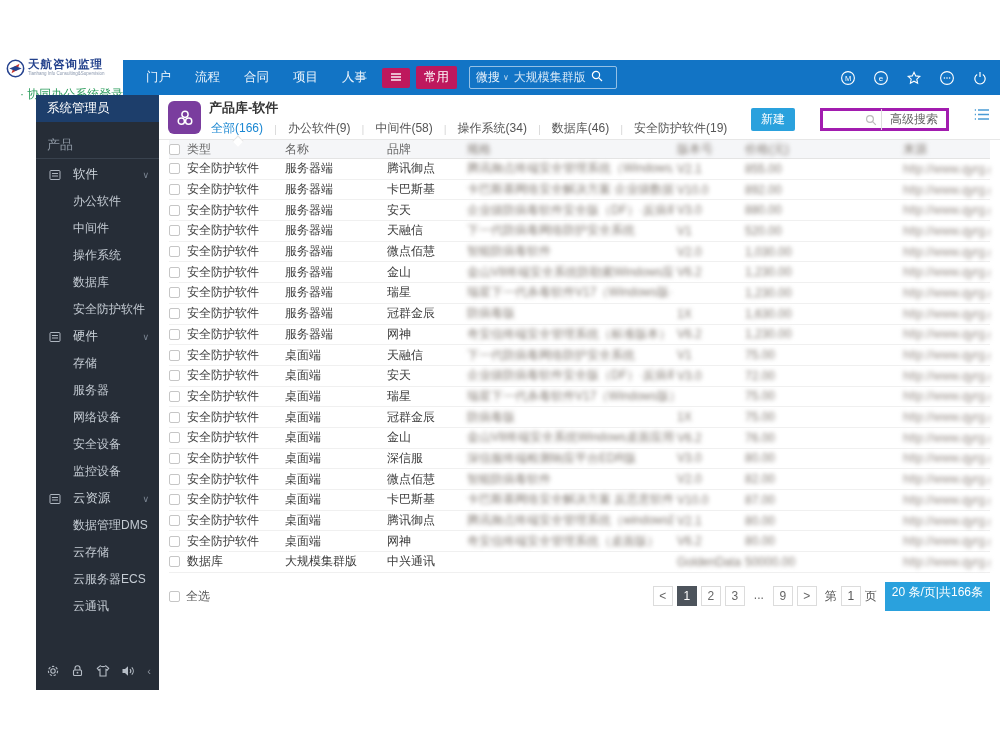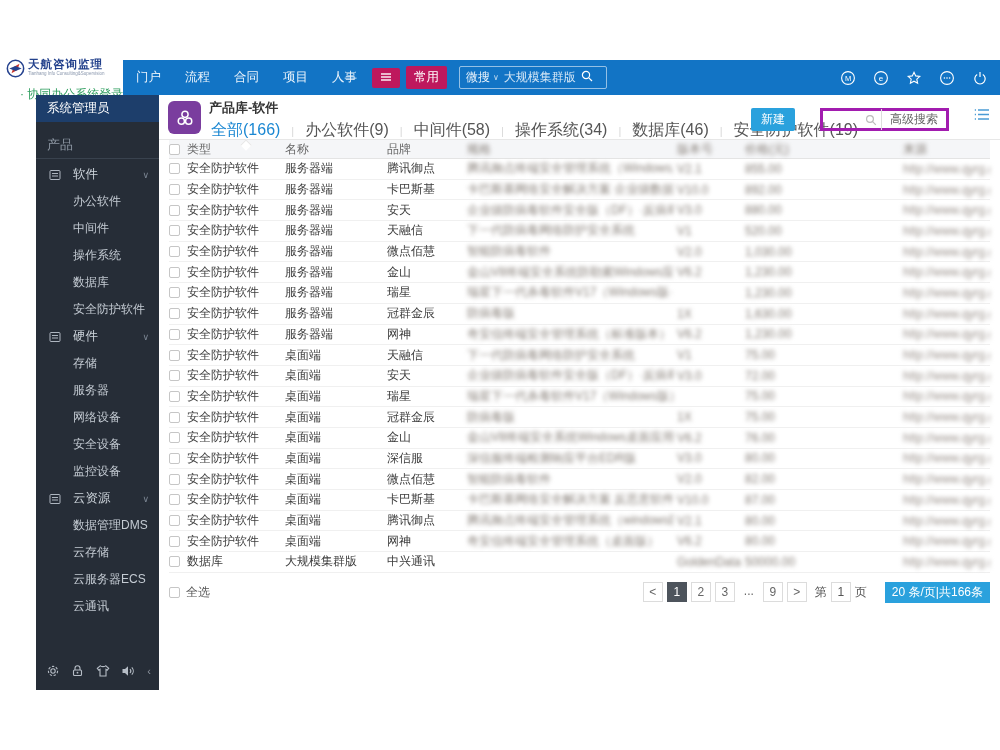--- a/index.html
+++ b/index.html
@@ -9,21 +9,21 @@
   .top-spacer { height:57px; }
 
   
   .topbar { display:flex; height:38px; }
   .logo-area { width:123px; background:#fff; padding:2px 4px 0 6px; position:relative; }
   .logo-row { display:flex; align-items:flex-start; gap:3px; }
   .logo-txt { line-height:1; }
   .logo-title { font-size:11.5px; font-weight:bold; color:#23418c; letter-spacing:1px; }
   .logo-sub { font-size:5px; color:#8a97ad; transform:scale(.9); transform-origin:left; white-space:nowrap; }
   .login-link { font-size:12px; color:#2f9e5f; margin-top:4px; padding-left:14px; white-space:nowrap; }
-  .navbar { flex:1; background:#1274c5; display:flex; align-items:center; padding:0 12px 0 4px; gap:6px; margin-top:3px; }
+  .navbar { flex:1; background:#1274c5; display:flex; align-items:center; padding:0 12px 0 14px; gap:6px; margin-top:3px; }
   .nav-item { color:#eaf3fb; font-size:12.5px; padding:4px 9px; cursor:pointer; white-space:nowrap; }
   .nav-box { background:#be185d; border-radius:2px; padding:3px 8px; color:#fff; font-size:12.5px; display:flex; align-items:center; }
   .searchbox { margin-left:6px; display:flex; align-items:center; border:1px solid rgba(255,255,255,.55); border-radius:2px; height:23px; padding:0 6px; gap:5px; color:#eaf3fb; font-size:12px; min-width:148px; }
   .searchbox .scope { display:flex; align-items:center; gap:3px; }
   .searchbox .caret { font-size:8px; opacity:.8; }
   .searchbox .ph { opacity:.9; white-space:nowrap; }
   .nav-right { margin-left:auto; display:flex; align-items:center; gap:17px; }
   .nav-right svg { display:block; }
 
   
@@ -41,21 +41,21 @@
   .side-footer .sf-ic { display:inline-flex; cursor:pointer; }
   .sf-collapse { color:#8a929c; font-size:11px; cursor:pointer; }
 
   
   .main { flex:1; background:#fff; display:flex; flex-direction:column; }
   .content-header { height:45px; display:flex; padding:5px 10px 0 9px; position:relative; border-bottom:1px solid #e7e7e7; }
   .app-icon { width:33px; height:33px; border-radius:6px; background:#7a3d9e; display:flex; align-items:center; justify-content:center; margin-right:8px; margin-top:1px; }
   .title-block { display:flex; flex-direction:column; }
   .page-title { font-size:13px; font-weight:bold; color:#333; line-height:15px; }
   .tab-bar { display:flex; align-items:center; margin-top:5px; }
-  .tab { font-size:16px; color:#555; cursor:pointer; padding:0 2px; position:relative; }
+  .tab { font-size:12px; color:#555; cursor:pointer; padding:0 2px; position:relative; }
   .tab.active { color:#1a87d2; }
   .tab.active::after { content:""; position:absolute; left:45%; bottom:-8px; width:7px; height:7px; background:#fff; border-left:1px solid #e7e7e7; border-top:1px solid #e7e7e7; transform:rotate(45deg); }
   .tab-sep { color:#d8d8d8; margin:0 9px; font-size:11px; }
   .header-actions { position:absolute; right:10px; top:13px; display:flex; align-items:flex-start; gap:25px; }
   .btn-new { background:#2aa1dd; color:#fff; border:none; font-size:12px; padding:3px 10px; border-radius:2px; cursor:pointer; font-family:inherit; }
   .adv-group { display:flex; align-items:center; border:3px solid #a21caf; height:23px; }
   .adv-input { width:58px; height:100%; display:flex; align-items:center; justify-content:flex-end; padding-right:4px; cursor:text; }
   .adv-label { border-left:1px solid #ddd; padding:0 8px; font-size:12px; color:#666; line-height:21px; cursor:pointer; }
   .list-icon { cursor:pointer; display:inline-flex; }
 
@@ -72,21 +72,21 @@
 
   
   .table-footer { display:flex; align-items:center; justify-content:space-between; padding:9px 10px 0 10px; }
   .select-all { display:flex; align-items:center; gap:6px; font-size:12px; color:#555; }
   .pagination { display:flex; align-items:center; gap:4px; font-size:12px; color:#555; }
   .pg { min-width:20px; height:20px; line-height:18px; text-align:center; border:1px solid #dcdcdc; background:#fff; color:#666; cursor:pointer; padding:0 3px; }
   .pg.active { background:#4d545c; border-color:#4d545c; color:#fff; }
   .pg.dots { border:none; cursor:default; }
   .jump { display:flex; align-items:center; gap:4px; margin-left:4px; }
   .jump-box { min-width:20px; height:20px; line-height:18px; text-align:center; border:1px solid #dcdcdc; background:#fff; }
-  .size-btn { background:#2aa1dd; color:#fff; padding:0 7px; height:21px; line-height:21px; margin-left:14px; cursor:pointer; white-space:nowrap; }
+  .size-btn { background:#2aa1dd; color:#fff; padding:0 7px; height:29px; line-height:21px; margin-left:4px; cursor:pointer; white-space:nowrap; }
 </style>
 </head>
 <body>
 
 <div class="screen">
   <div class="top-spacer"></div>
 
   <div class="topbar">
     <div class="logo-area">
       <div class="logo-row">

